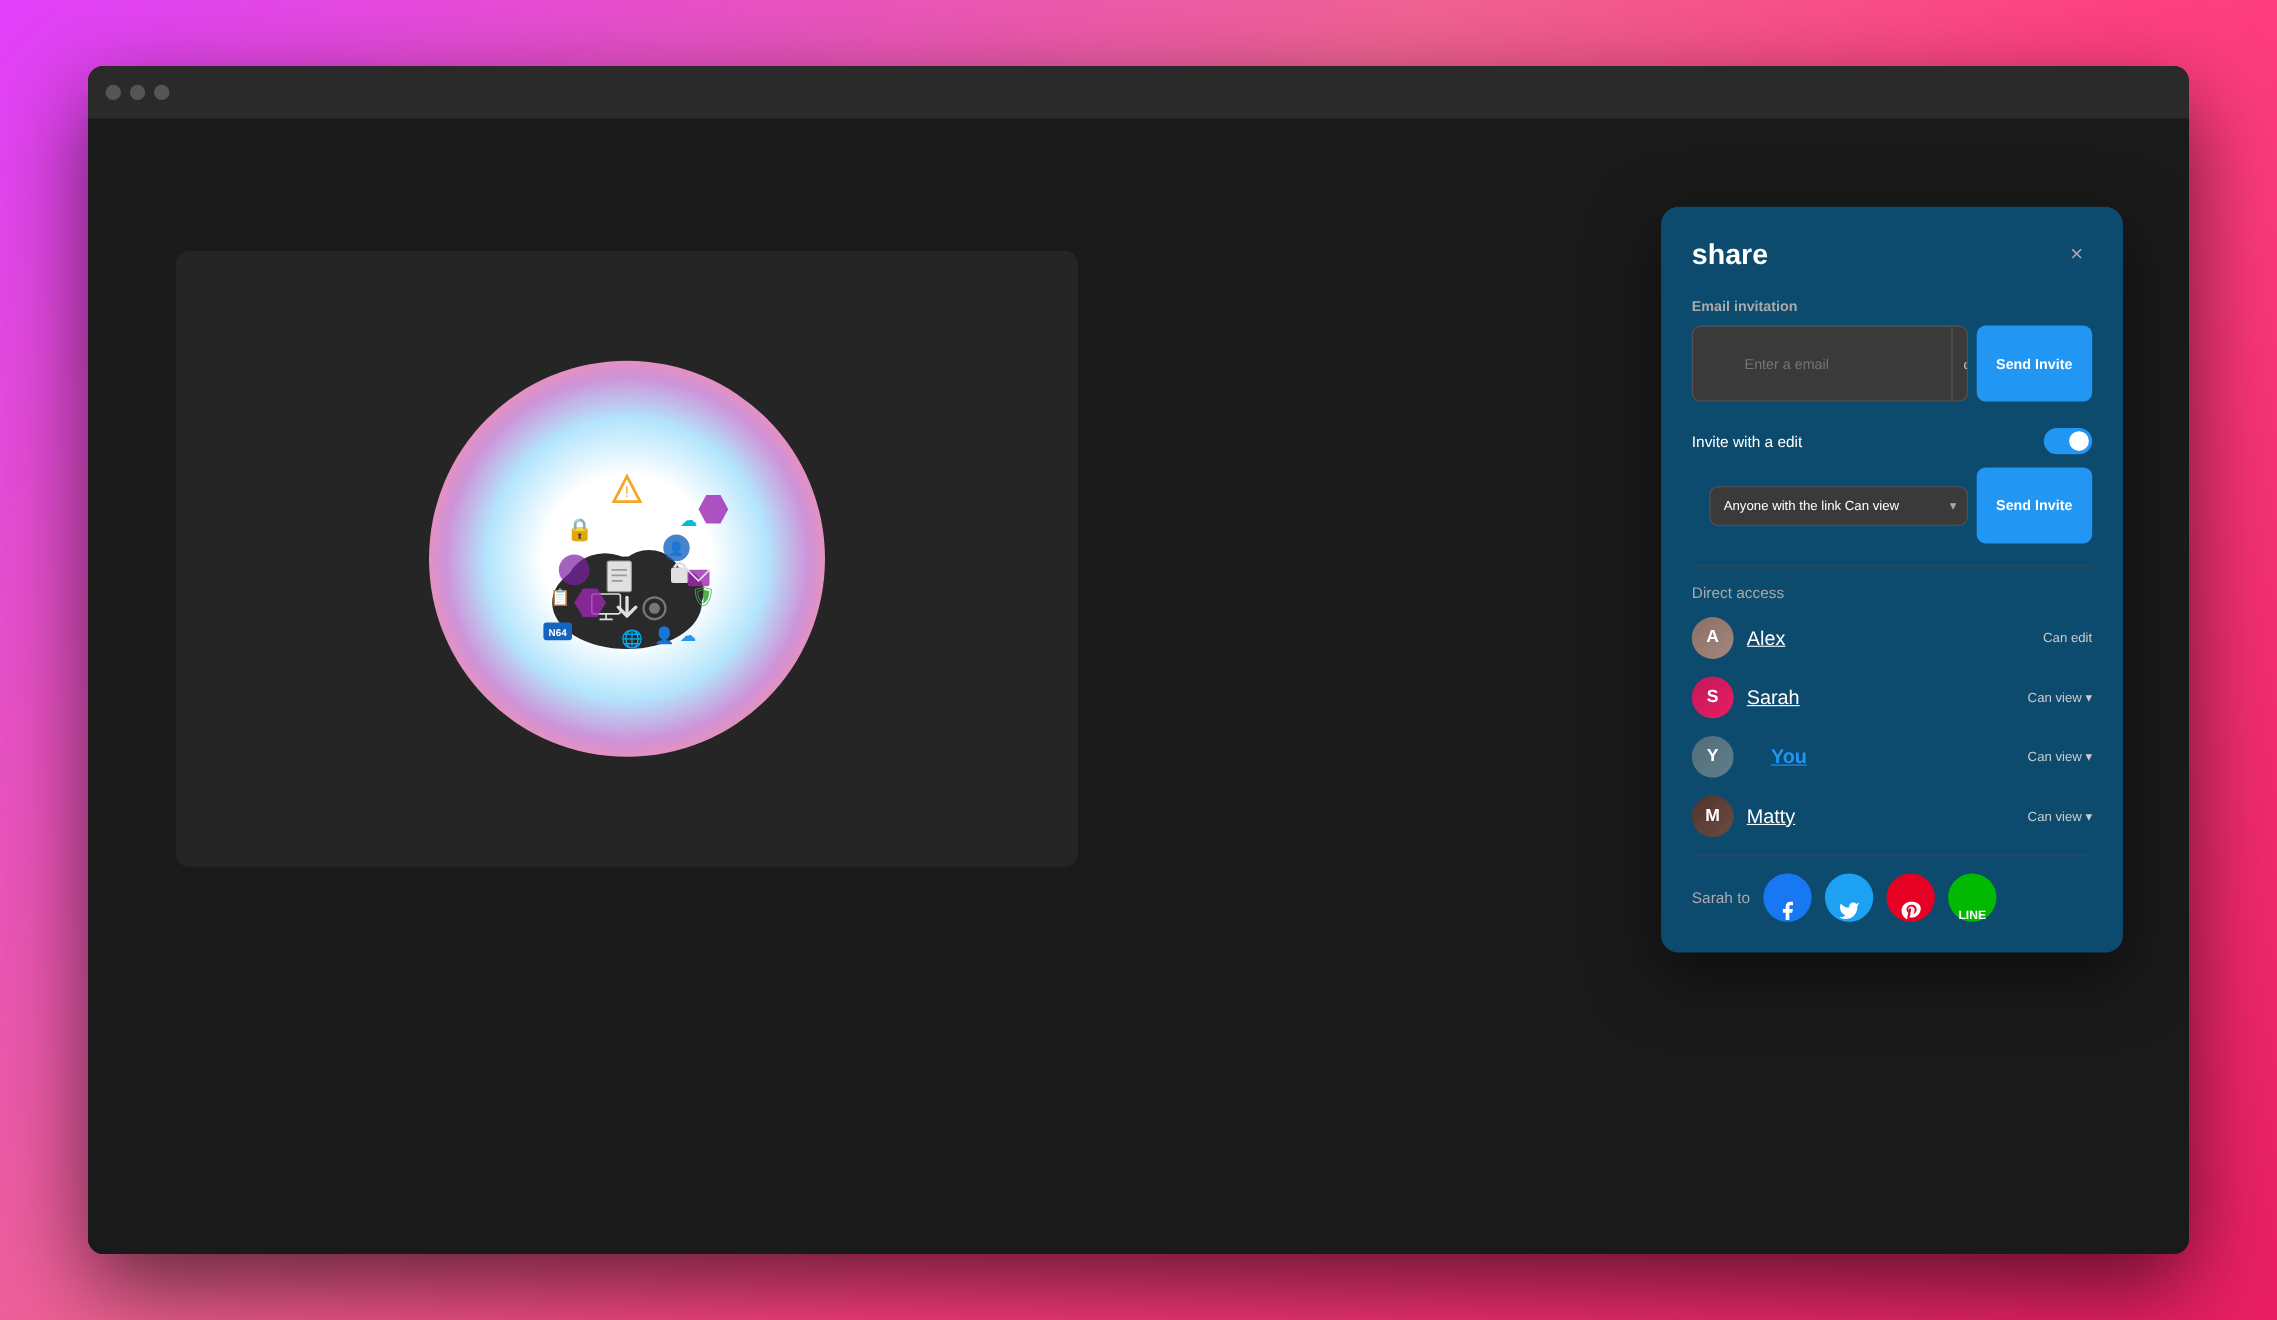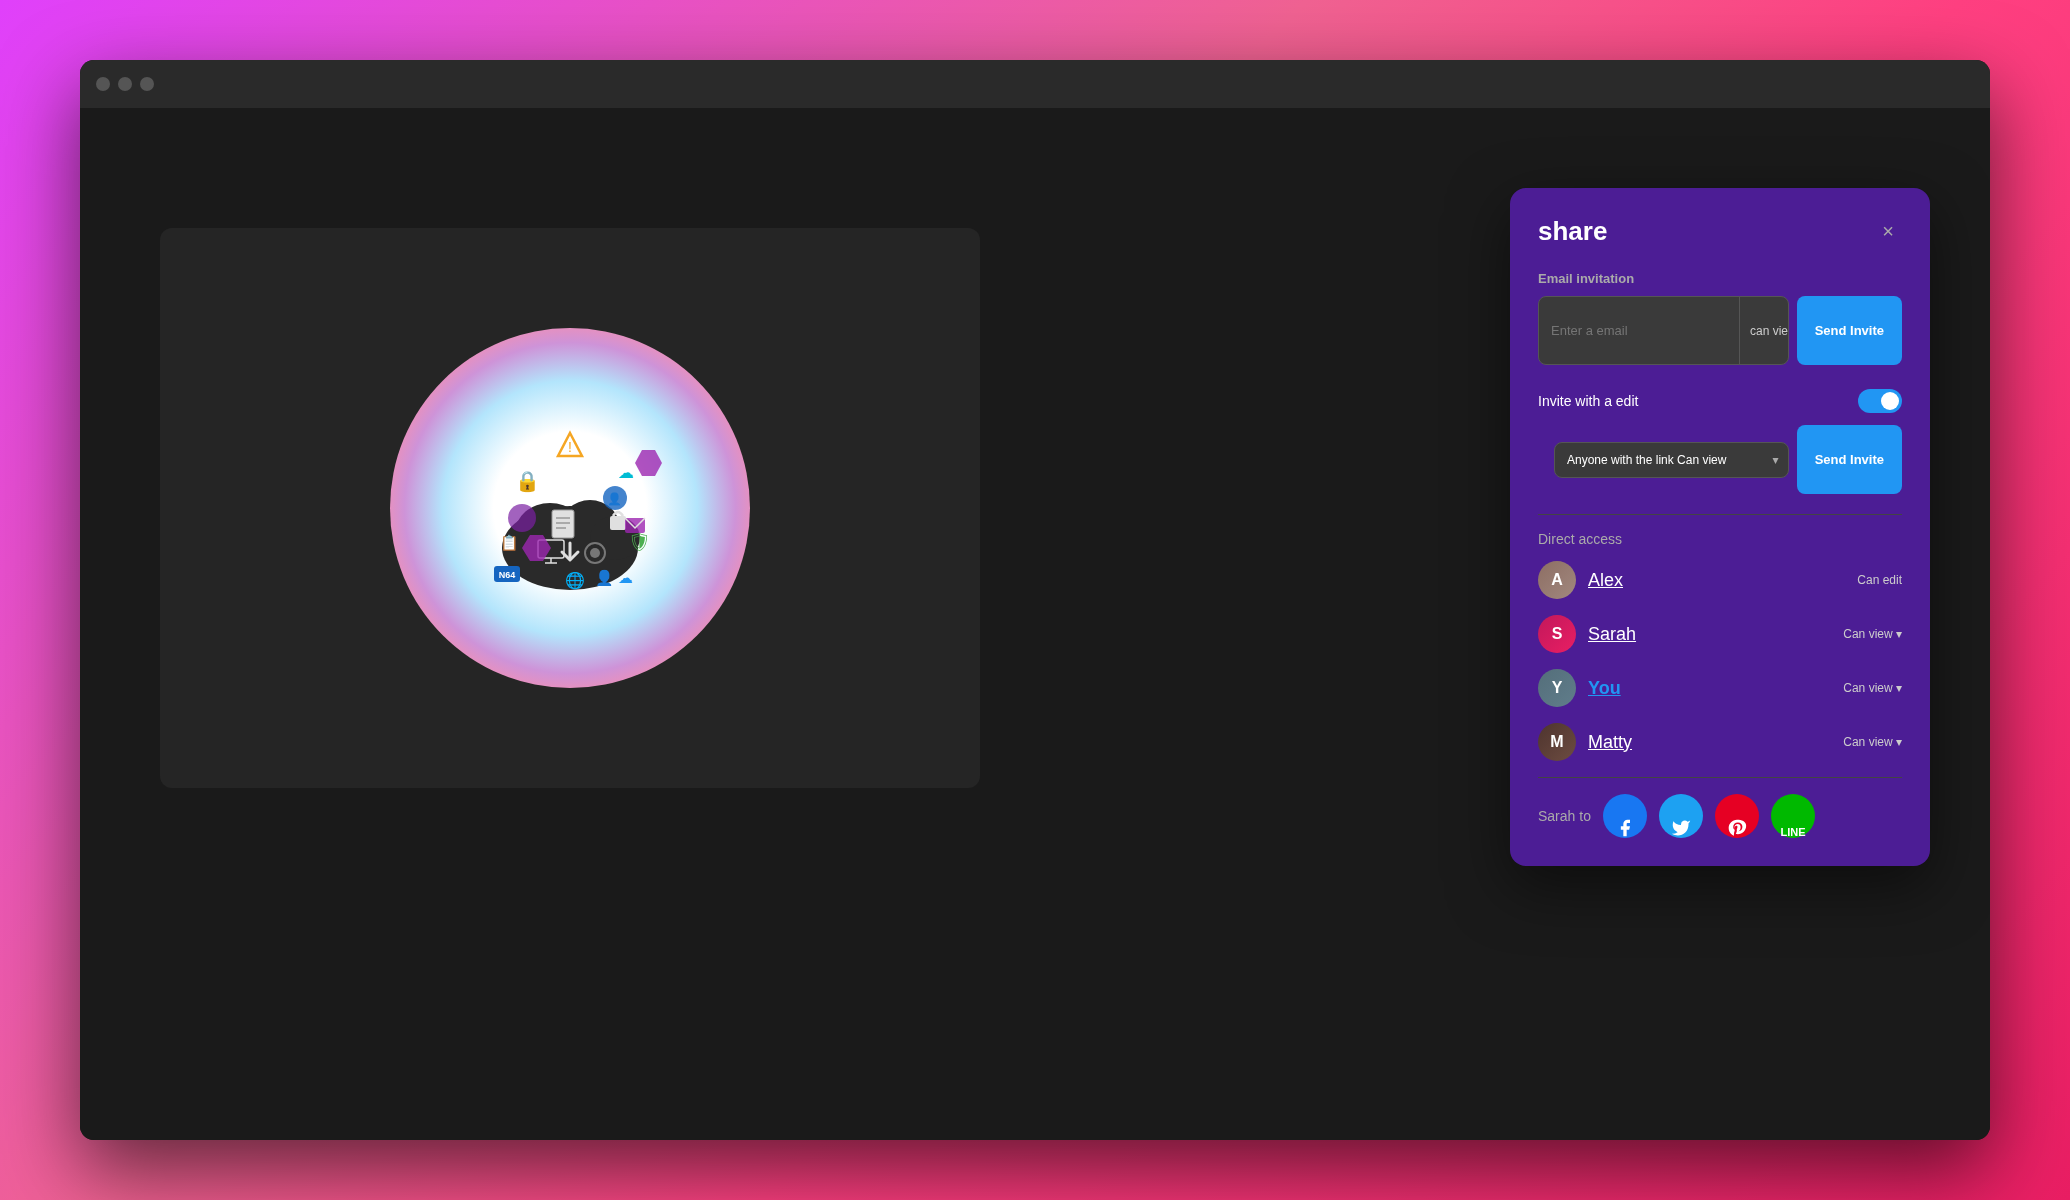--- a/index.html
+++ b/index.html
@@ -53,21 +53,21 @@
       align-items: center;
       justify-content: center;
       overflow: hidden;
     }
     
     .share-panel {
       position: absolute;
       right: 60px;
       top: 80px;
       width: 420px;
-      background: #4c1d95;
+      background: #0c4a6e;
       border-radius: 16px;
       padding: 28px;
       box-shadow: 0 20px 60px rgba(0,0,0,0.5);
     }
     .share-header {
       display: flex;
       align-items: center;
       justify-content: space-between;
       margin-bottom: 24px;
     }
@@ -110,20 +110,21 @@
       align-items: center;
     }
     .email-input {
       flex: 1;
       background: none;
       border: none;
       color: #fff;
       padding: 10px 12px;
       font-size: 13px;
       outline: none;
+      margin-left: 35px;
     }
     .can-view-badge {
       display: flex;
       align-items: center;
       gap: 4px;
       padding: 0 10px;
       color: #ccc;
       font-size: 12px;
       cursor: pointer;
       border-left: 1px solid #555;
@@ -233,20 +234,21 @@
     }
     .user-name {
       flex: 1;
       font-size: 18px;
       color: #fff;
       text-decoration: underline;
     }
     .user-name.you {
       color: #2196f3;
       font-weight: 600;
+      margin-left: 22px;
     }
     .perm-badge {
       font-size: 12px;
       color: #ccc;
       display: flex;
       align-items: center;
       gap: 4px;
       cursor: pointer;
     }
     .share-to-row {

